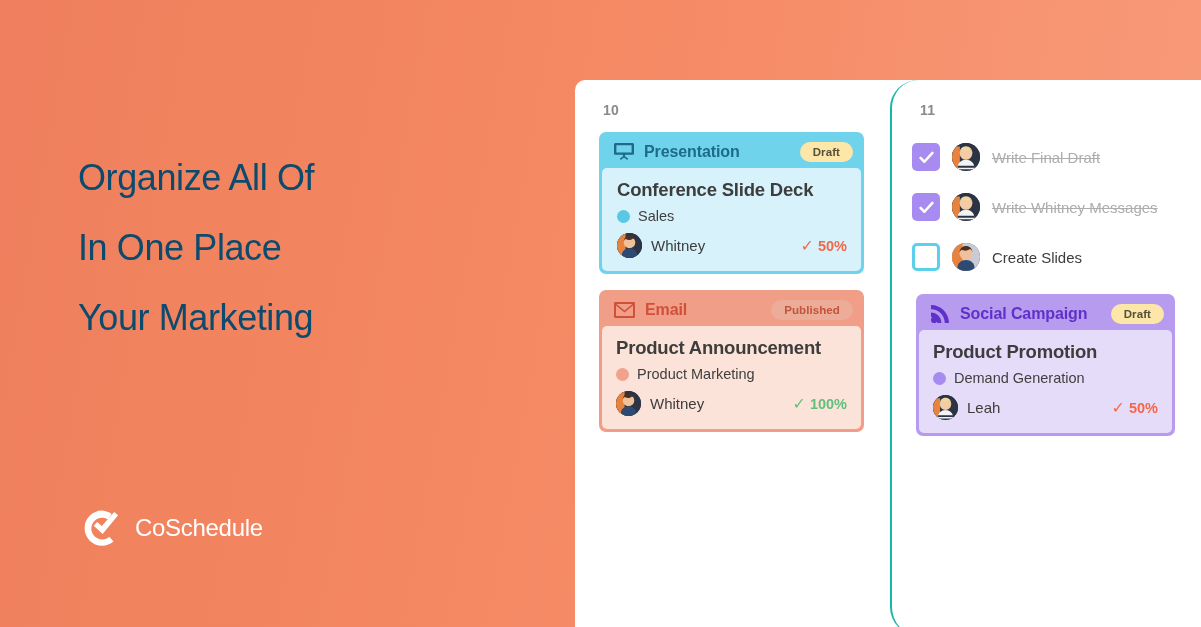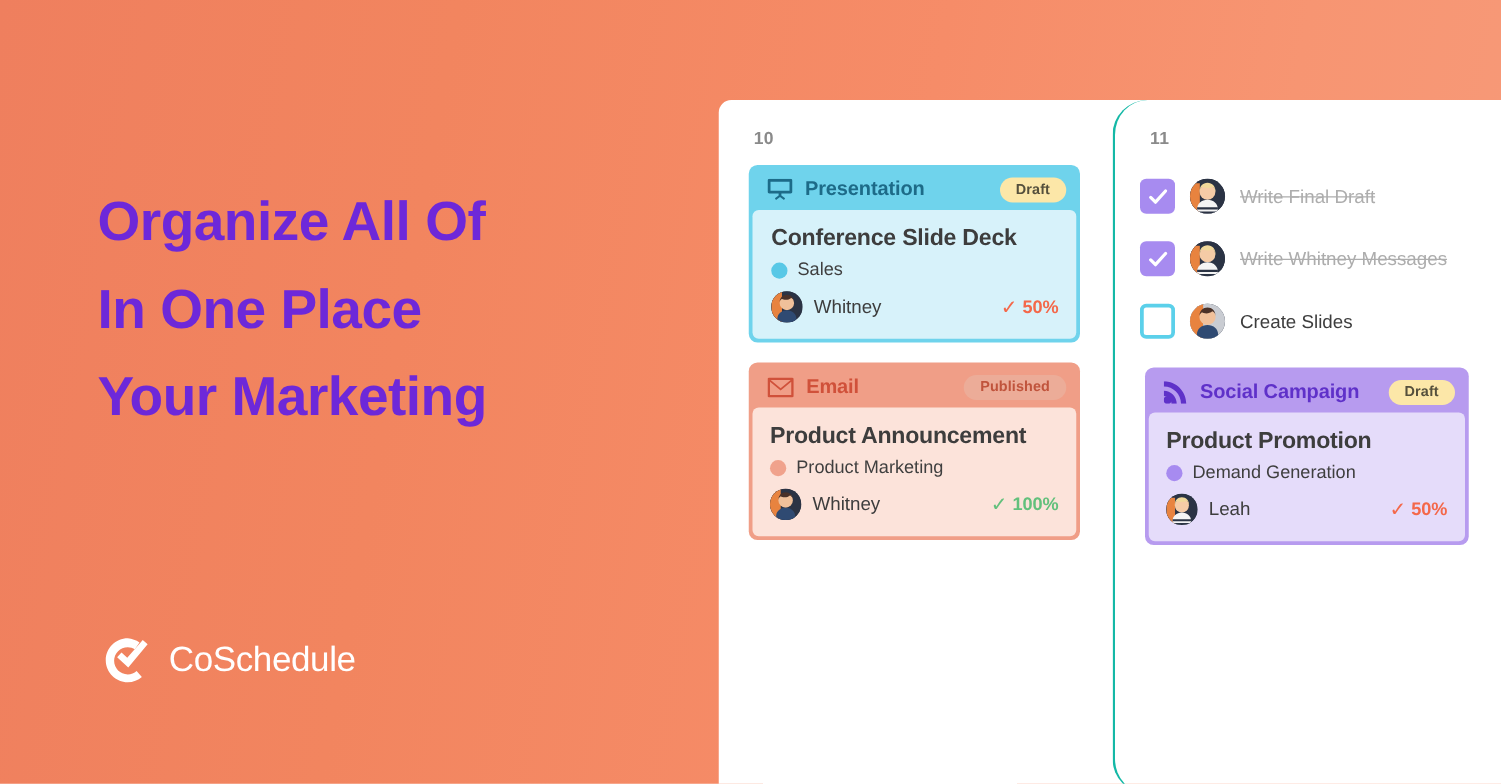--- a/index.html
+++ b/index.html
@@ -16,39 +16,39 @@
   
   .hero {
     position: absolute;
     left: 0; top: 0;
     width: 575px; height: 627px;
   }
   .hero-title {
     position: absolute;
     left: 78px; top: 143px;
     width: 470px;
-    color: #6d28d9;
-    font-size: 44px;
+    color: #0c4a6e;
+    font-size: 36px;
     line-height: 70px;
-    font-weight: bold;
+    font-weight: normal;
     letter-spacing: -0.4px;
   }
   .hero-title .line { display: block; white-space: nowrap; }
 
   .logo-wrap {
     position: absolute;
     left: 82px; top: 508px;
     display: flex;
     align-items: center;
     gap: 13px;
   }
   .logo-mark { width: 40px; height: 40px; display: block; }
   .logo-text {
     color: #ffffff;
-    font-size: 28px;
+    font-size: 24px;
     font-weight: 500;
     letter-spacing: -0.3px;
   }
 
   
   .panel {
     position: absolute;
     left: 575px; top: 80px;
     width: 755px; height: 555px;
     background: #ffffff;

